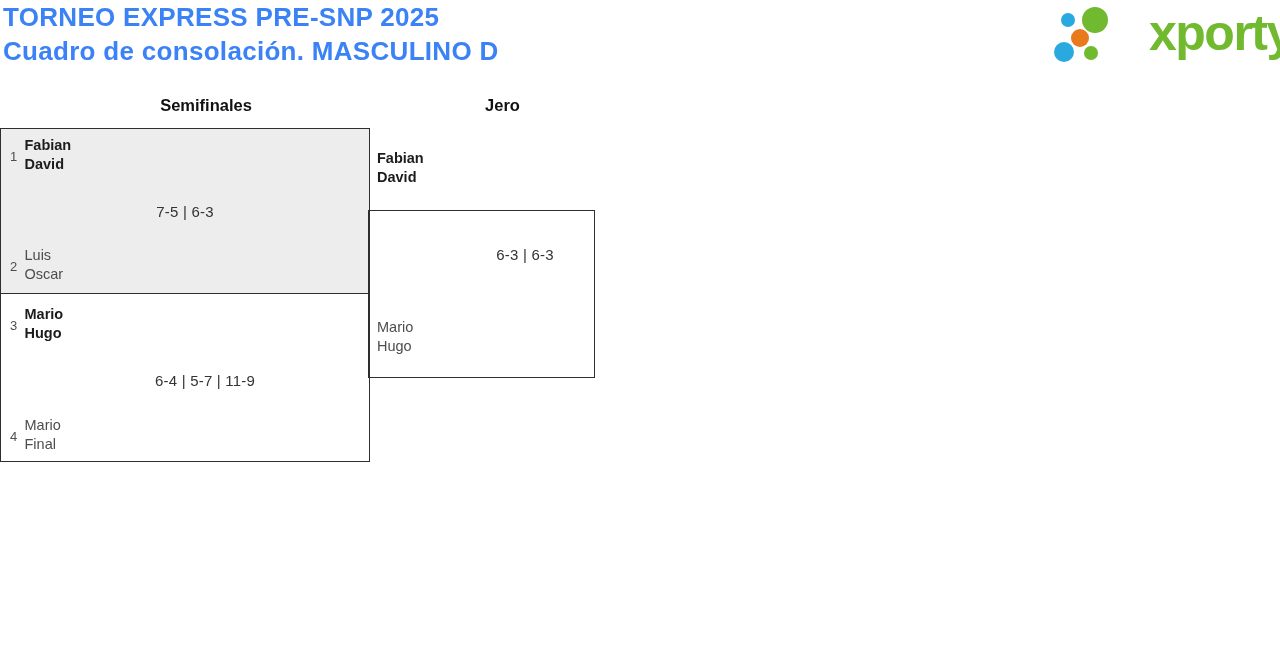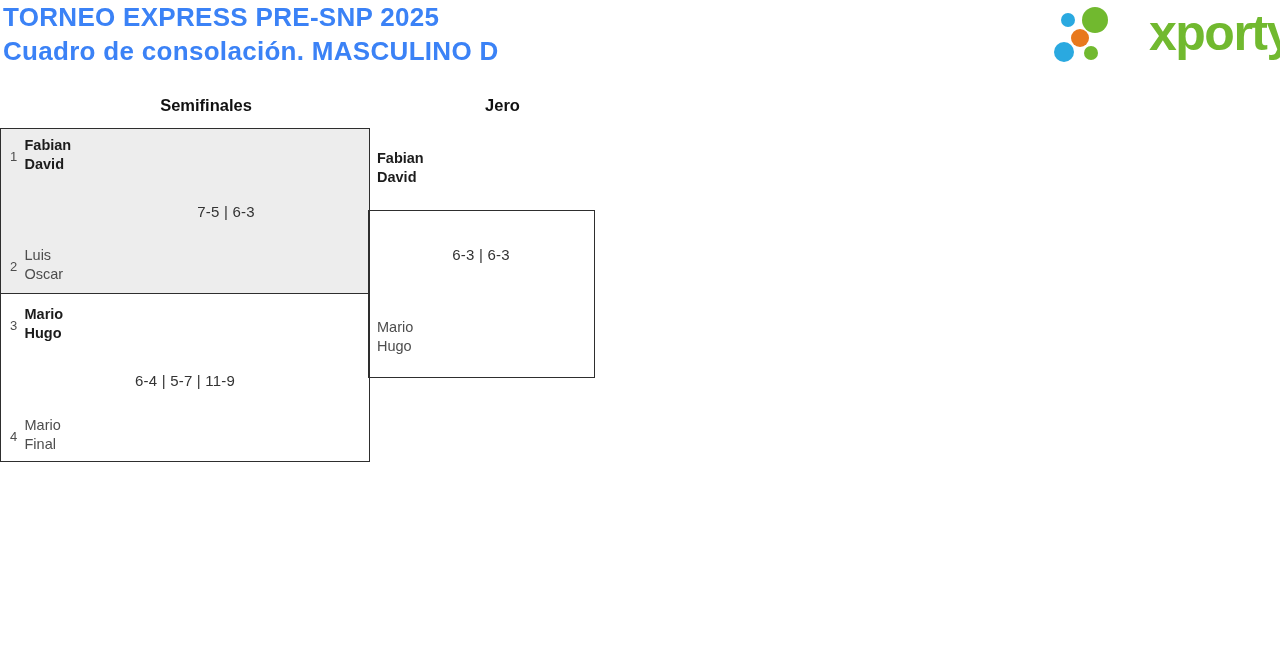--- a/index.html
+++ b/index.html
@@ -116,33 +116,33 @@
     text-align: center;
     font-size: 15px;
     color: #333333;
     letter-spacing: 0.2px;
     white-space: nowrap;
   }
 
   
   .sf-team-top    { top: 7px; }
   .sf-seed-top    { top: 20px; }
-  .sf-score-1     { top: 74px; padding-left: 41px; }
+  .sf-score-1     { top: 74px; }
   .sf-team-bot-1  { top: 117px; }
   .sf-seed-bot-1  { top: 130px; }
-  .sf-score-2     { top: 78px; }
+  .sf-score-2     { top: 78px; padding-left: 20px; }
   .sf-team-bot-2  { top: 122px; }
   .sf-seed-bot-2  { top: 135px; }
   .sf2-team-top   { top: 11px; }
   .sf2-seed-top   { top: 24px; }
 
   
   .final-team-1 { left: 377px; top: 149px; }
   .final-team-2 { left: 377px; top: 318px; }
-  .final-score  { left: 367.5px; width: 227px; top: 246px; }
+  .final-score  { left: 367.5px; width: 227px; top: 246px; padding-left: 44px; }
 </style>
 </head>
 <body>
 
 <div id="canvas">
 
   <div class="title-block">
     <div class="title-line">TORNEO EXPRESS PRE-SNP 2025</div>
     <div class="title-line">Cuadro de consolación. MASCULINO D</div>
   </div>

